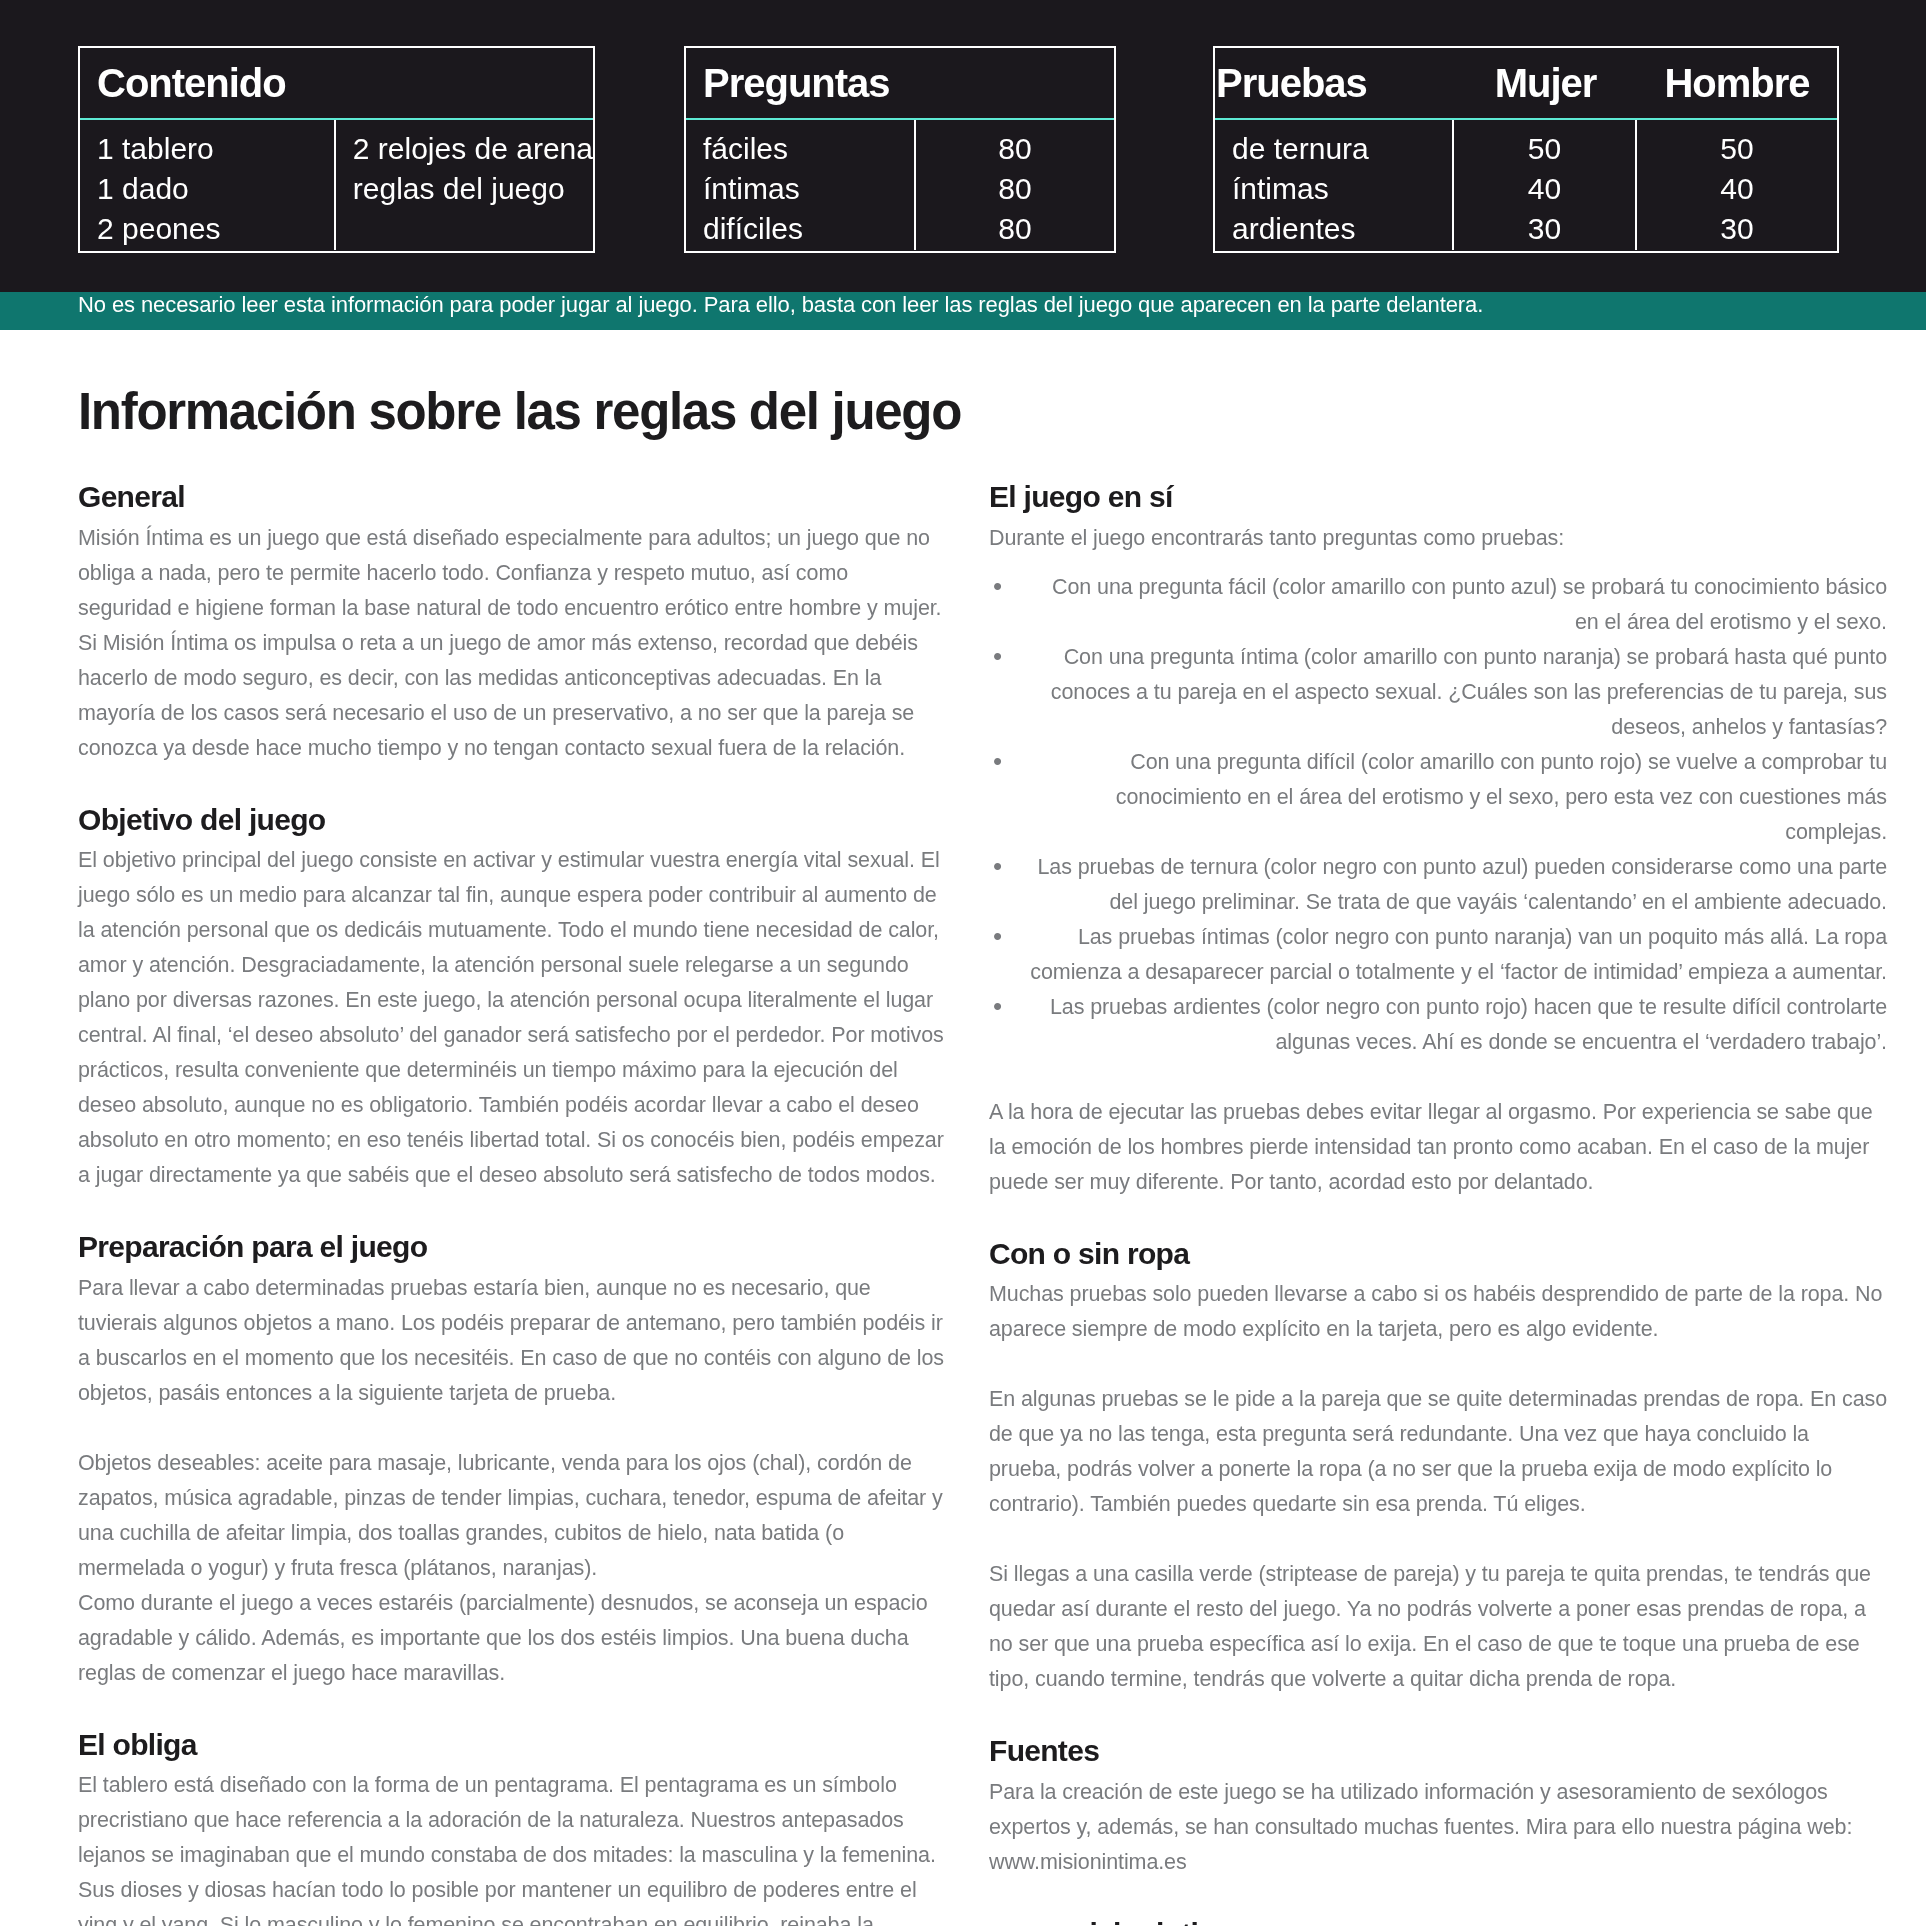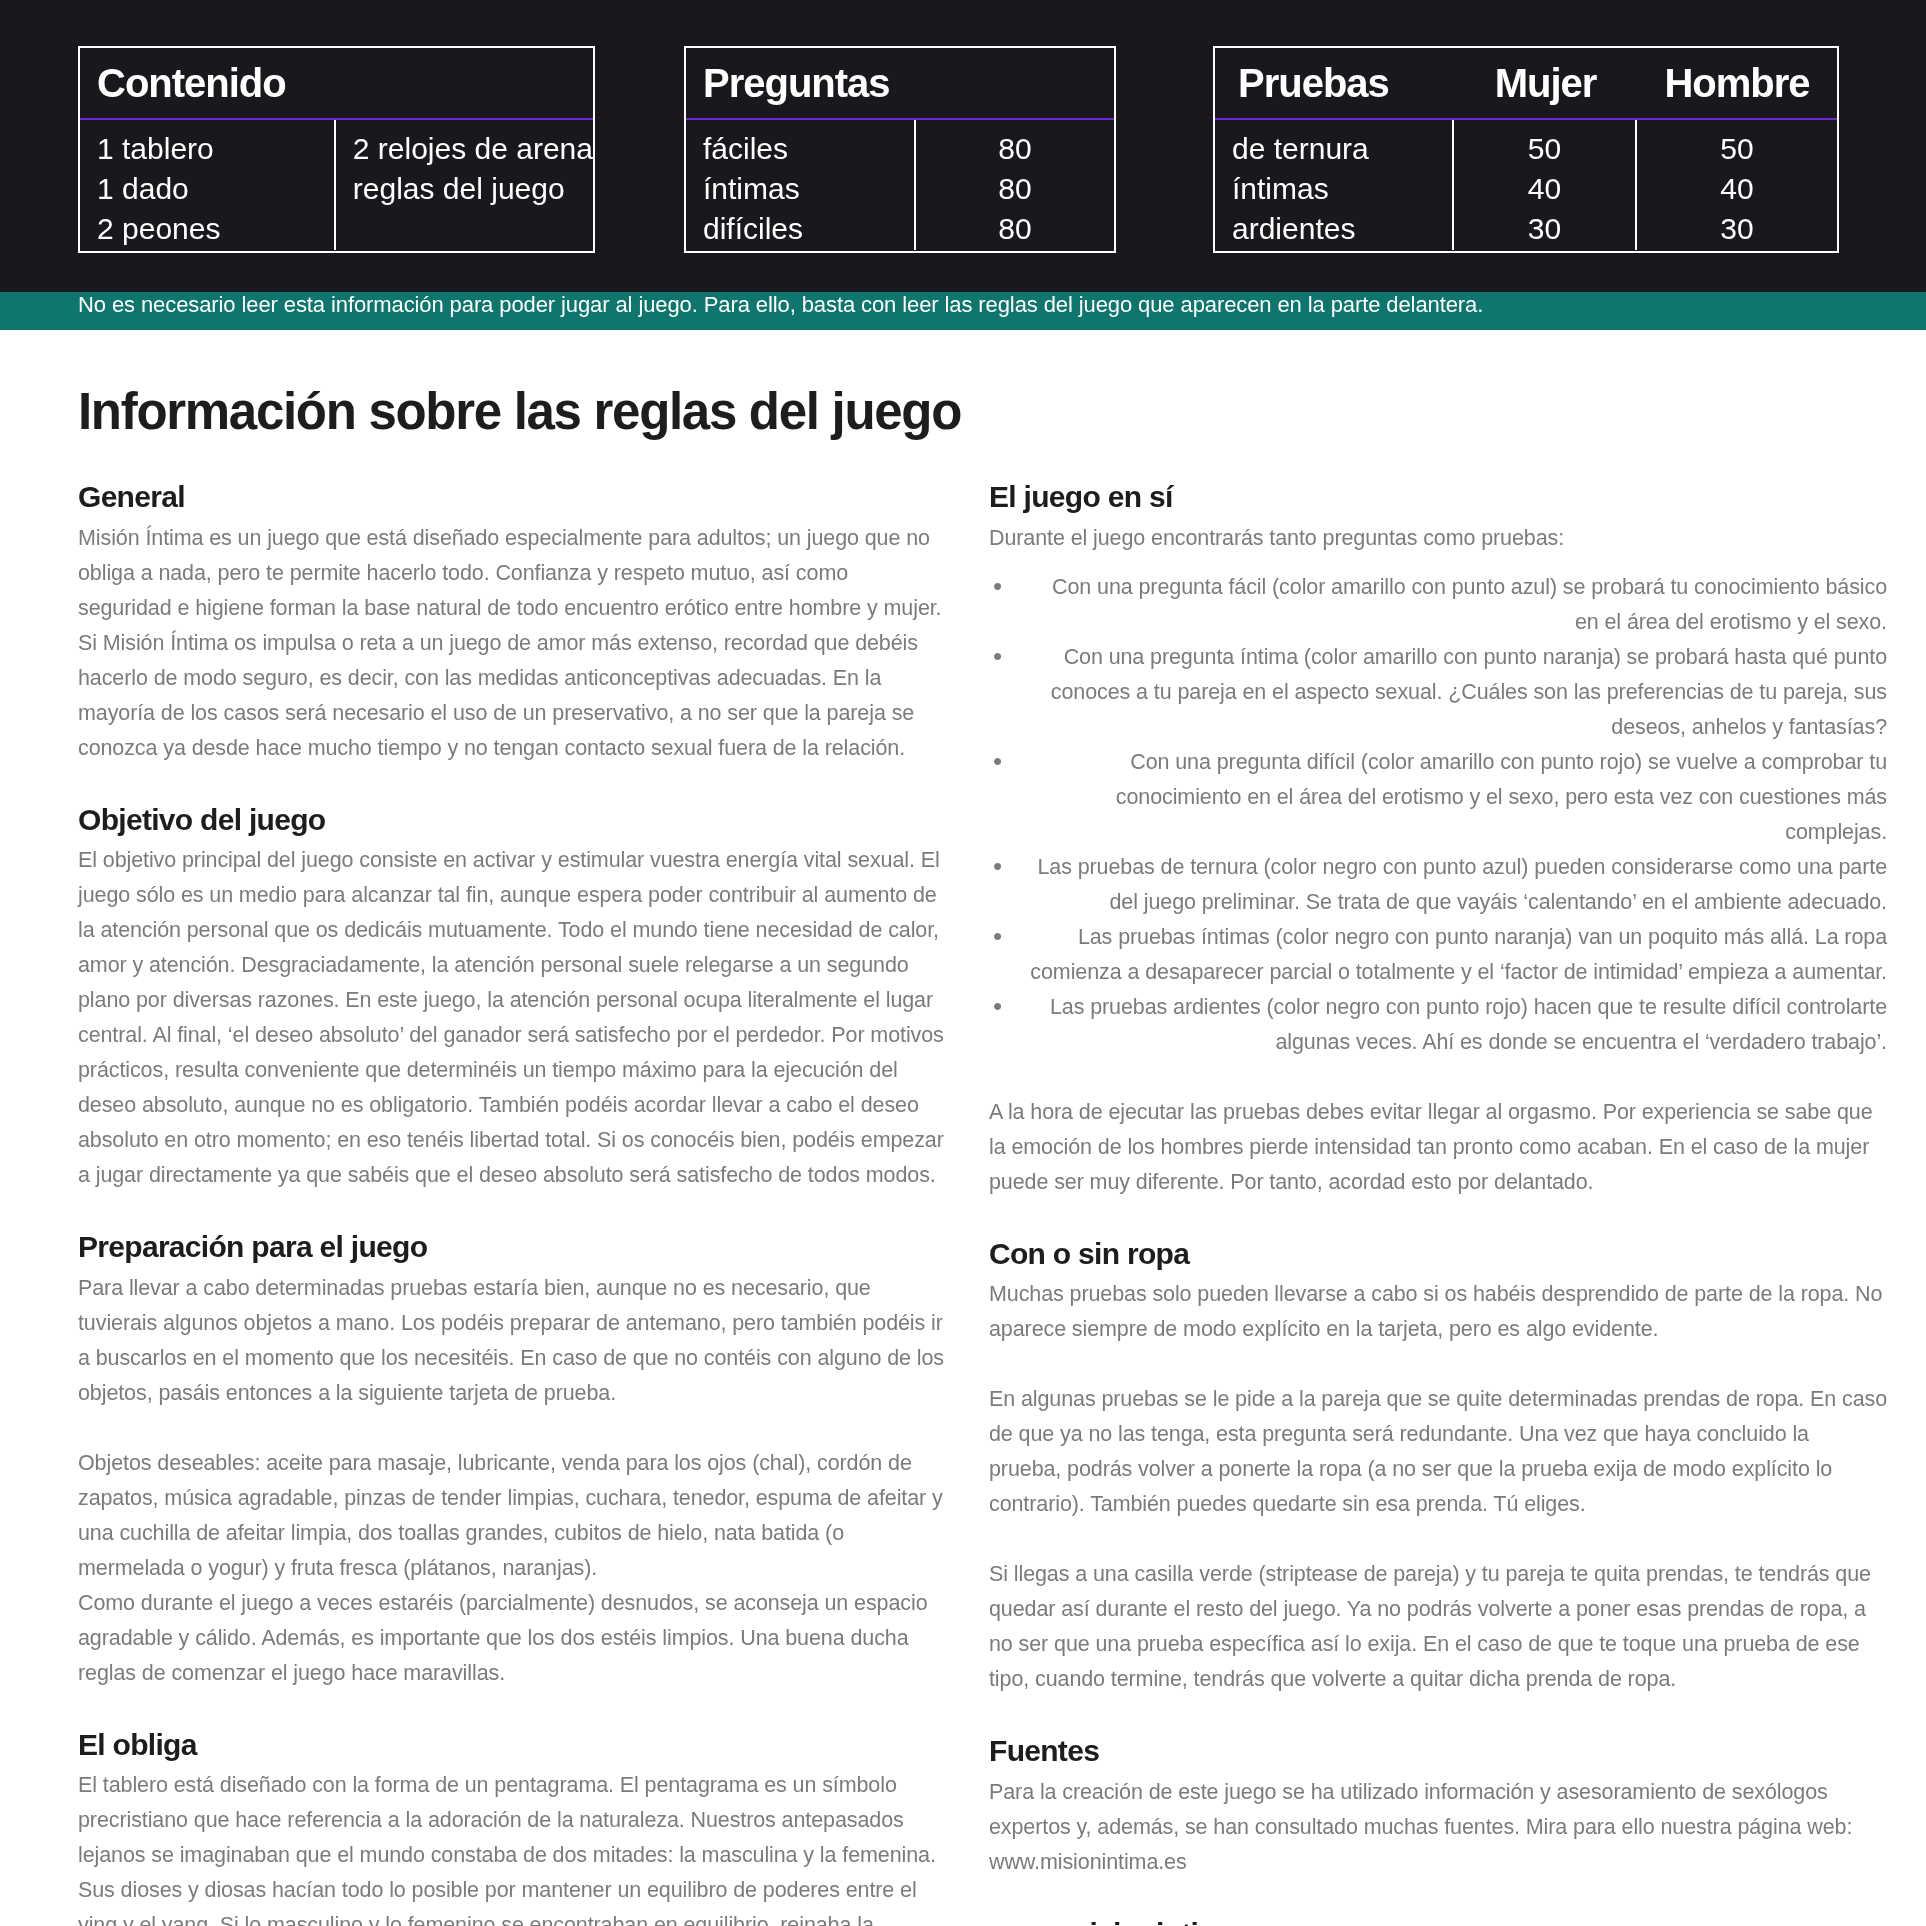--- a/index.html
+++ b/index.html
@@ -5,25 +5,25 @@
   html,body { margin:0; padding:0; background:#ffffff; }
   body { width:1926px; height:1926px; font-family:"Liberation Sans", sans-serif; }
   .page { position:relative; width:1926px; height:1926px; background:#ffffff; overflow:hidden; }
 
   
   .top-band { position:absolute; top:0; left:0; width:1926px; height:292px; background:#1b181d; }
   .info-table { position:absolute; top:46px; height:207px; border:2px solid #ffffff; box-sizing:border-box; color:#ffffff; }
   .tbl-contenido { left:78px;  width:517px; }
   .tbl-preguntas { left:684px; width:432px; }
   .tbl-pruebas   { left:1213px; width:626px; }
-  .tbl-header { height:72px; border-bottom:2px solid #6d28d9; box-sizing:border-box; display:flex; align-items:center; font-size:40px; font-weight:bold; letter-spacing:-1px; }
+  .tbl-header { height:72px; border-bottom:2px solid #5eead4; box-sizing:border-box; display:flex; align-items:center; font-size:40px; font-weight:bold; letter-spacing:-1px; }
   .tbl-header .pad { padding-left:17px; }
   .tbl-header-cells { width:100%; display:flex; align-items:center; }
   .hc { box-sizing:border-box; }
-  .hc.label { padding-left:23px; }
+  .hc.label { padding-left:1px; }
   .hc.center { text-align:center; }
   .tbl-body { display:flex; height:130px; }
   .tbl-col { box-sizing:border-box; padding:9px 0 0 17px; font-size:30px; line-height:40px; }
   .tbl-col.divider { border-right:2px solid #ffffff; }
   .tbl-col.nums { padding-left:0; text-align:center; }
   .tbl-line { white-space:nowrap; }
 
   
   .notice-bar { position:absolute; top:292px; left:0; width:1926px; height:38px; background:#0f766e; box-sizing:border-box; display:flex; align-items:flex-start; padding-left:78px; color:#ffffff; font-size:22px; letter-spacing:-0.1px; }
 

